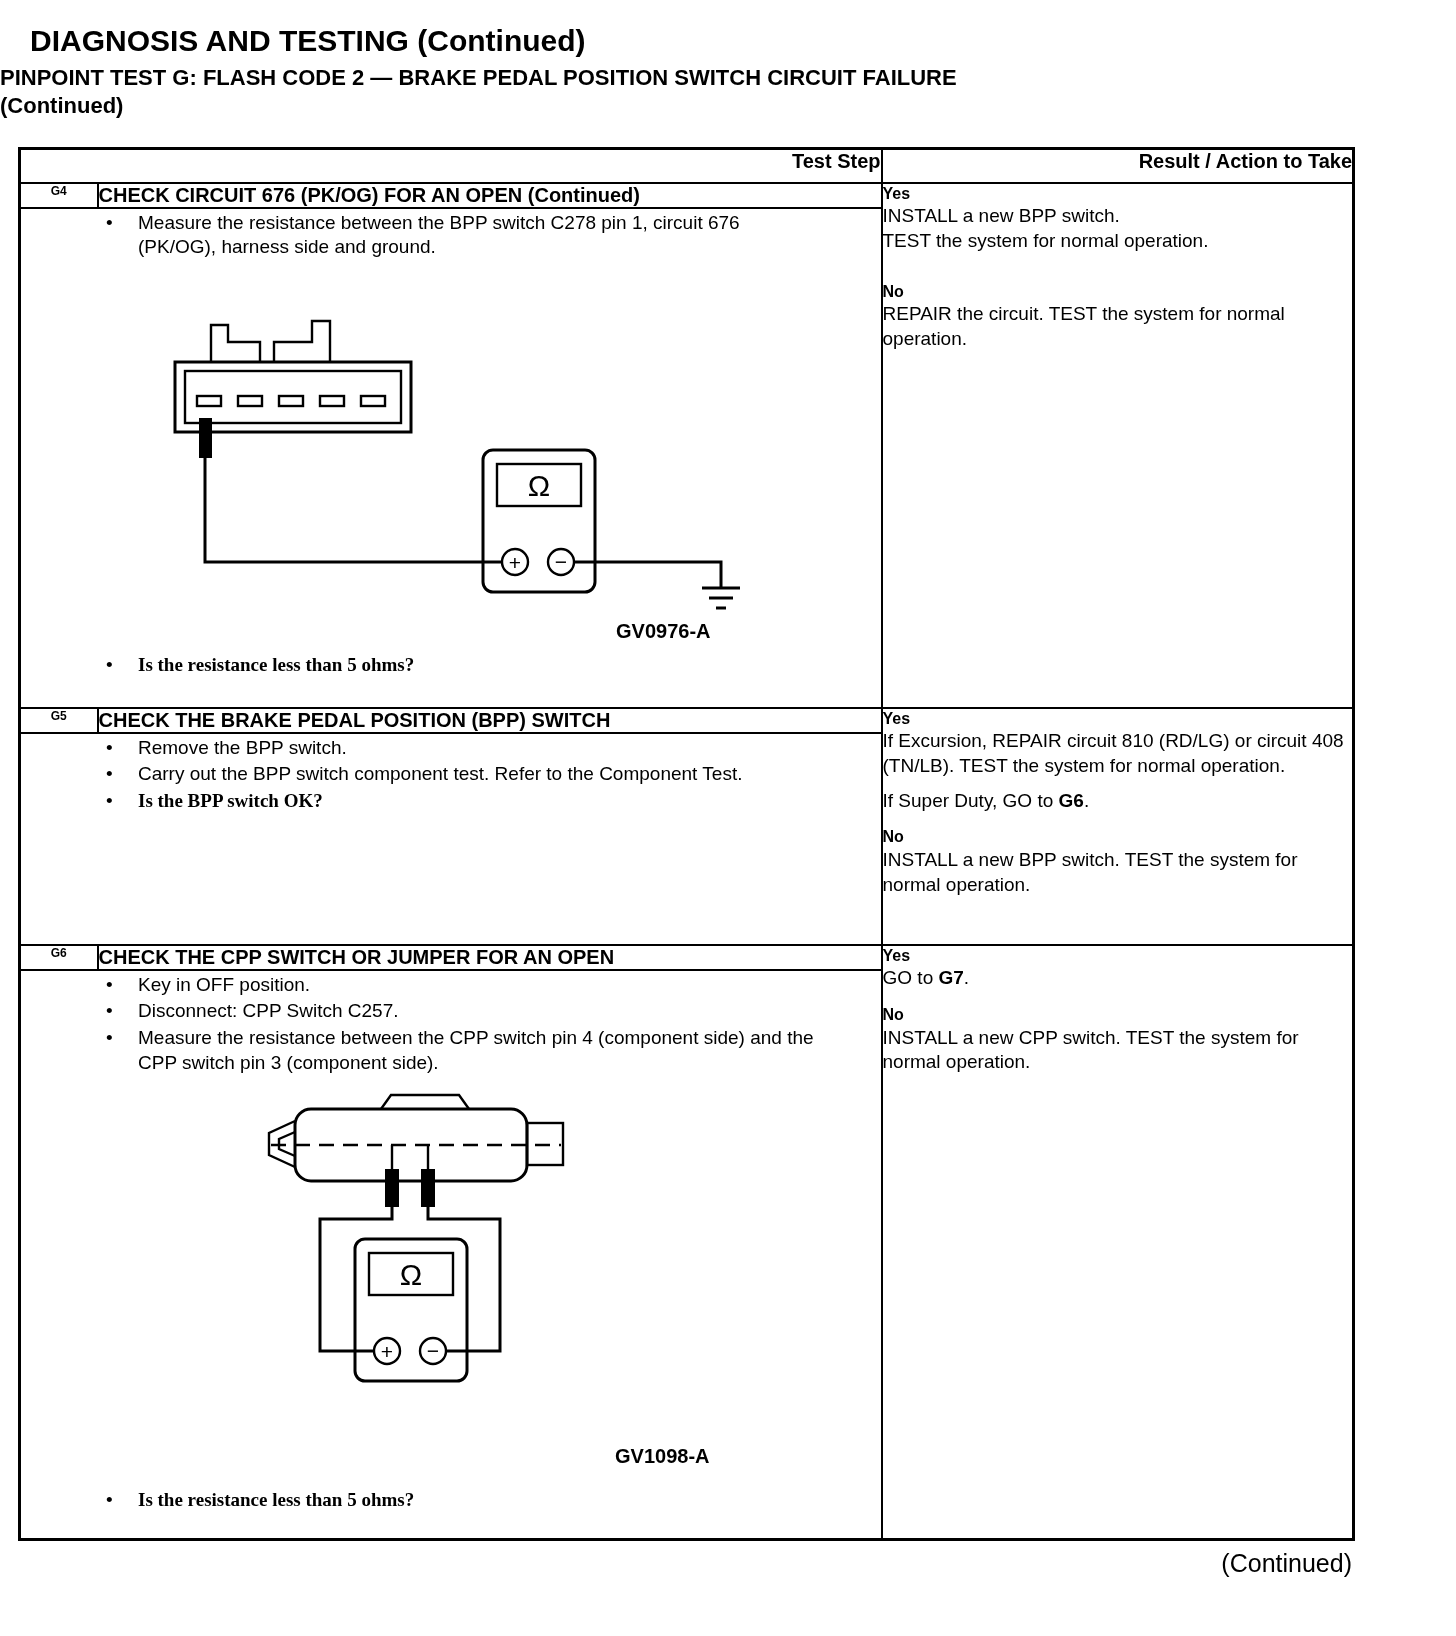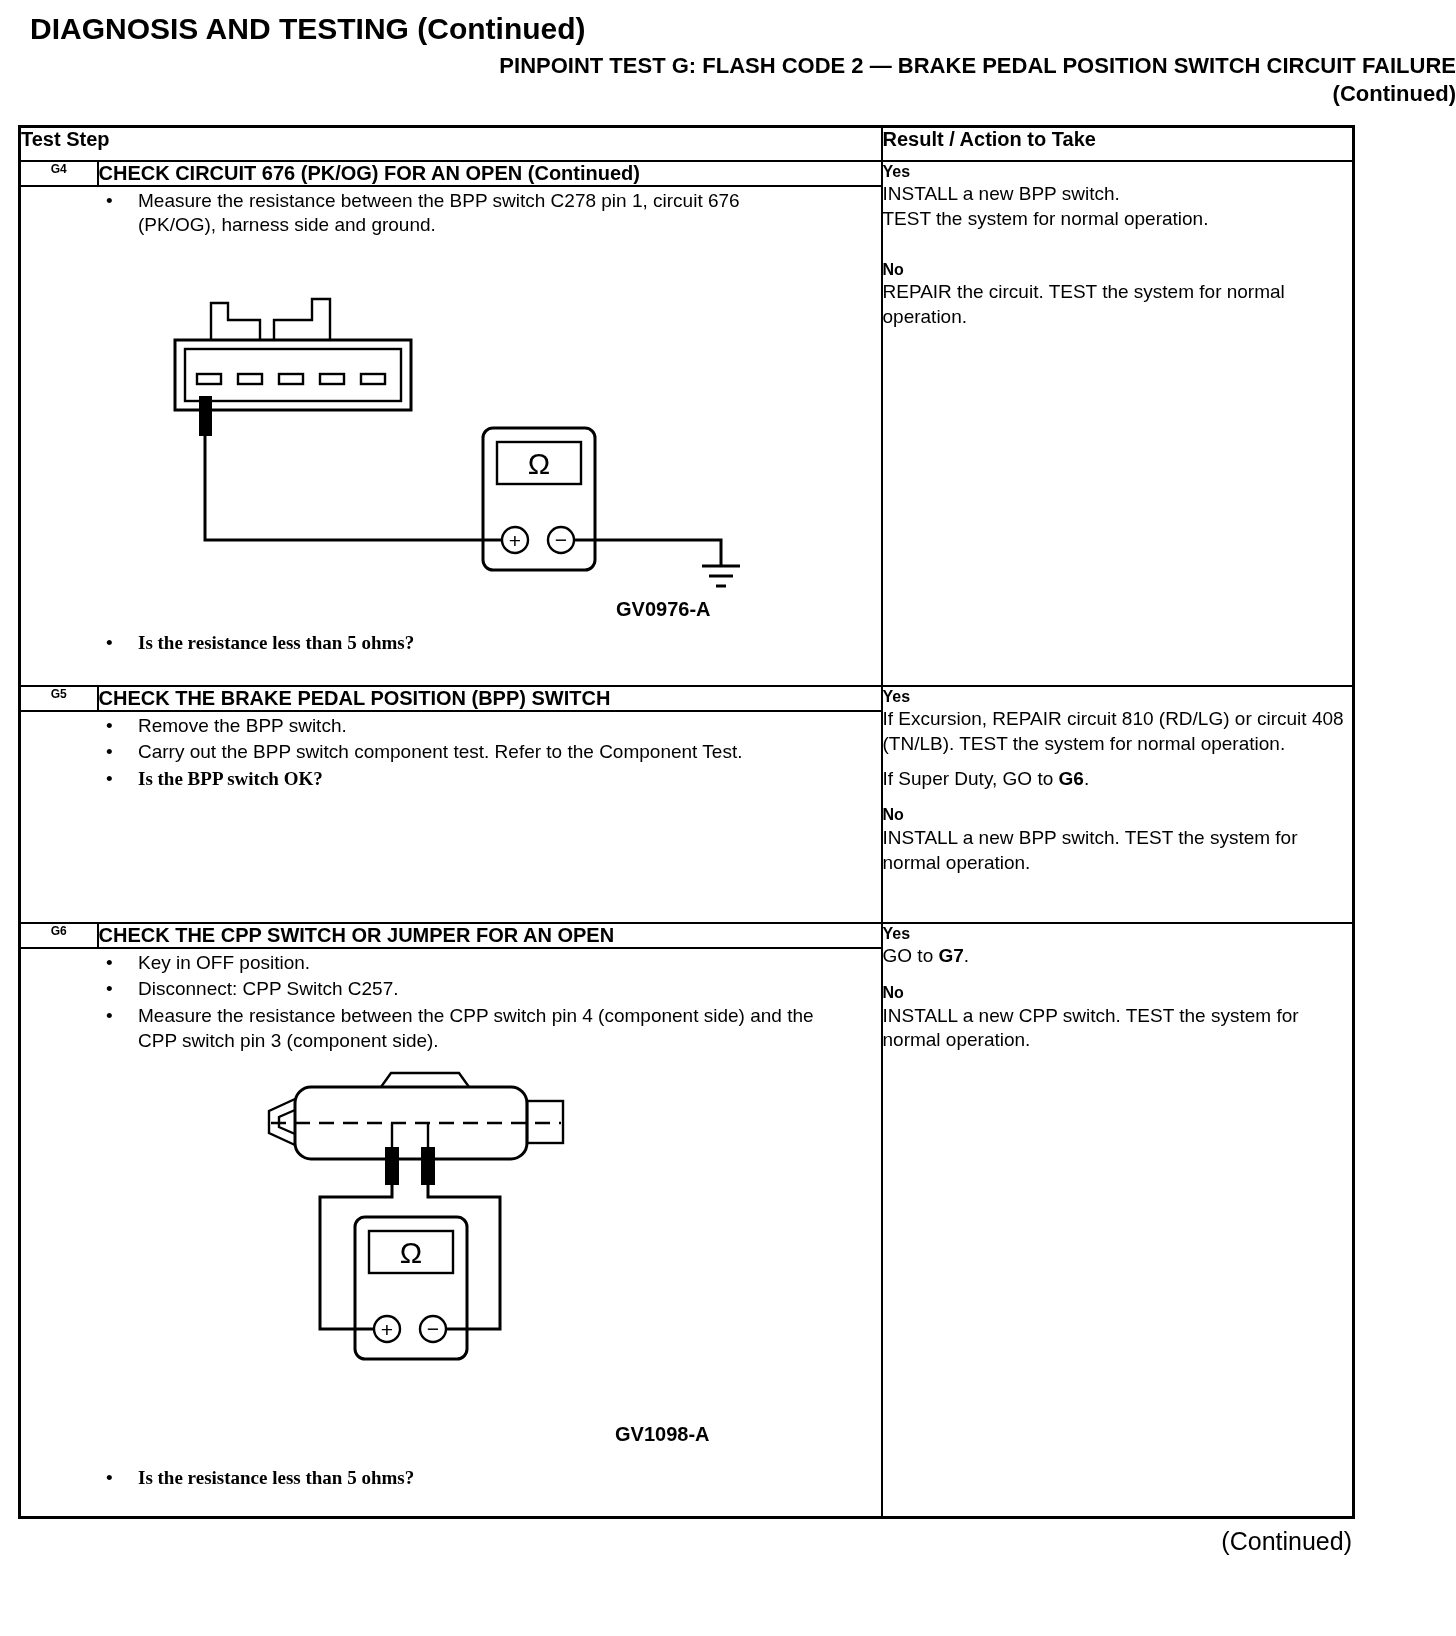--- a/index.html
+++ b/index.html
@@ -1,40 +1,40 @@
 <!DOCTYPE html>
 <html><head>
 <meta charset="utf-8">
 <style>
   * { box-sizing: border-box; }
   html, body {
     margin: 0; padding: 0;
     background: #ffffff; color: #000000;
     font-family: "Liberation Sans", "DejaVu Sans", sans-serif;
   }
-  .page { width: 1456px; min-height: 1636px; padding: 8px 0 10px 0; }
+  .page { width: 1456px; min-height: 1636px; padding: 20px 0 10px 0; }
 
   .doc-title {
     font-size: 30px; font-weight: bold; margin: 4px 0 6px 30px;
   }
   .subtitle {
-    text-align: right; font-weight: bold; font-size: 22px; line-height: 1.25;
-    margin-bottom: 18px;
+    text-align: left; font-weight: bold; font-size: 22px; line-height: 1.25;
+    margin-bottom: 28px;
   }
 
   table.pp {
     border-collapse: collapse; table-layout: fixed;
     width: 1334px; margin-left: 18px;
     border: 3px solid #000;
   }
   table.pp th, table.pp td {
     border: 2px solid #000; padding: 0; vertical-align: top;
   }
   thead th {
-    font-size: 20px; font-weight: bold; text-align: left;
+    font-size: 20px; font-weight: bold; text-align: right;
     padding: 5px 4px 5px 4px; height: 34px;
   }
   td.id-cell {
     text-align: center; font-weight: bold; font-size: 12px; padding-top: 5px;
   }
   td.title-cell {
     font-weight: bold; font-size: 20px; padding: 5px 10px 5px 12px;
   }
   td.body-cell { padding: 10px 8px 10px 8px; font-size: 19px; line-height: 1.3; }
 

